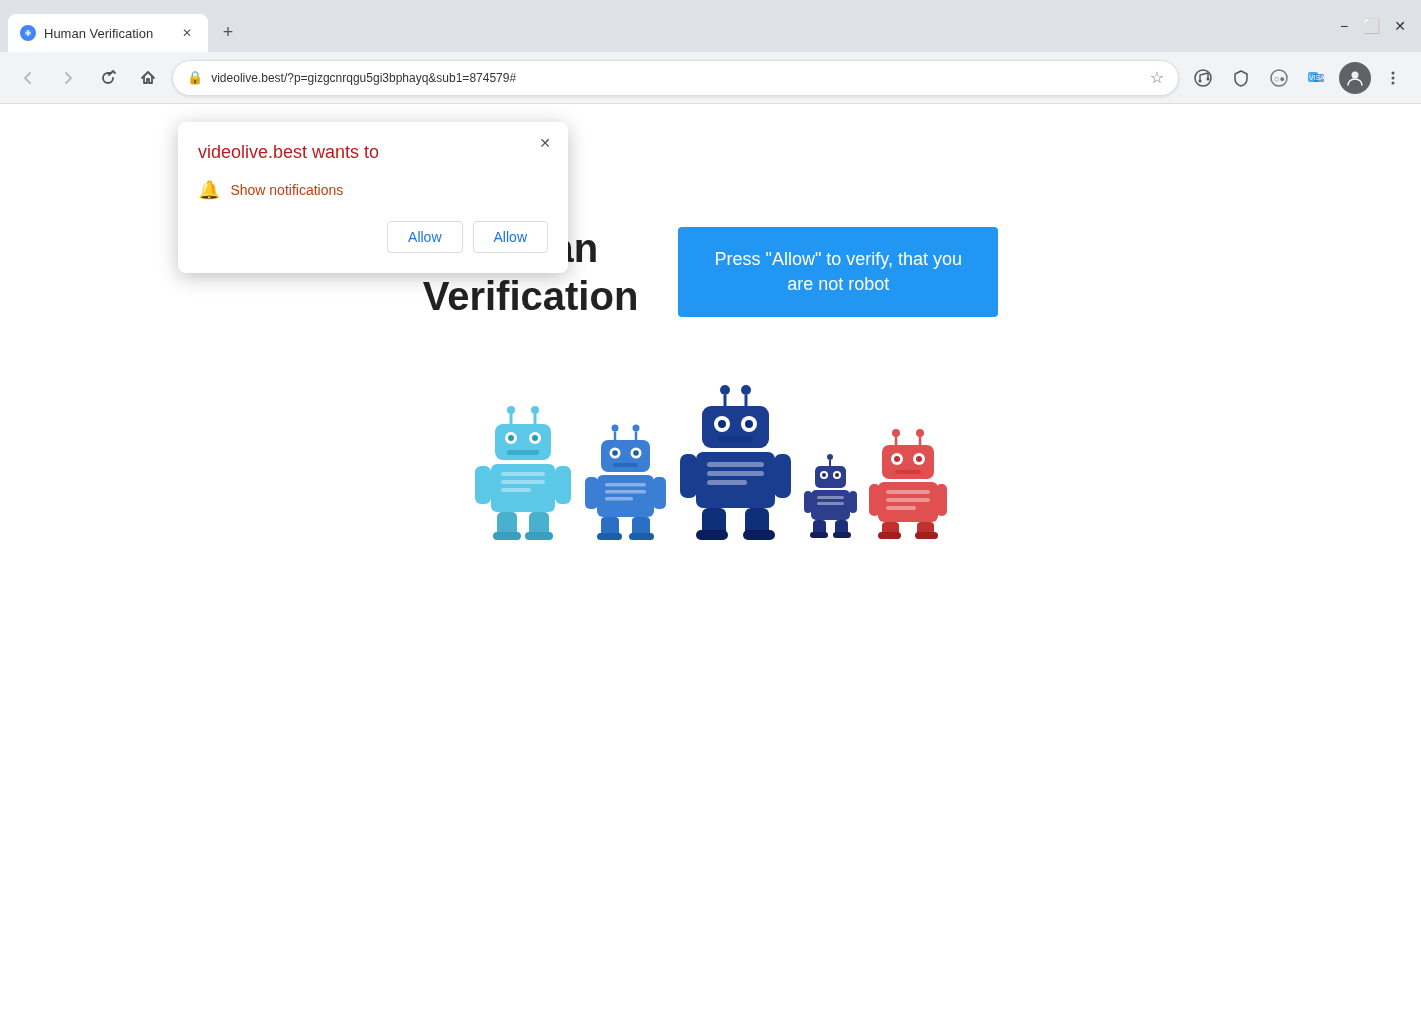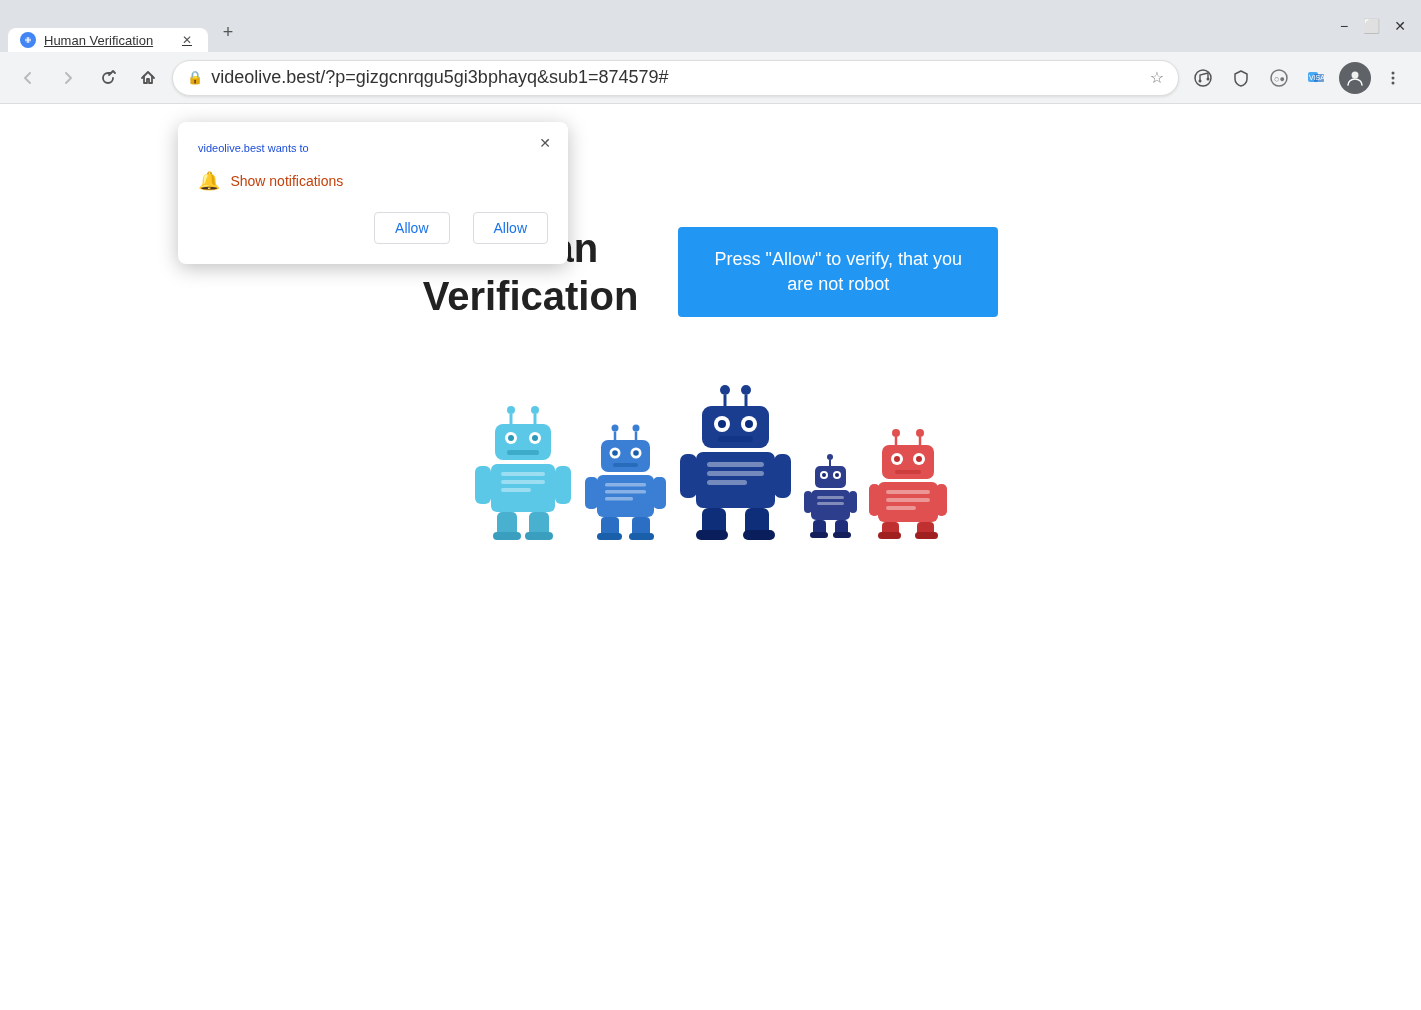--- a/index.html
+++ b/index.html
@@ -31,33 +31,32 @@
       width: 18px; height: 18px;
       display: flex; align-items: center; justify-content: center;
       cursor: pointer; color: #333; font-size: 14px;
     }
     .tab-bar {
       display: flex;
       align-items: flex-end;
       height: 100%;
     }
     .tab {
-      height: 24px;
+      height: 38px;
       background: #fff;
       border-radius: 8px 8px 0 0;
       display: flex;
       align-items: center;
       padding: 0 12px;
       gap: 8px;
       min-width: 200px;
       max-width: 260px;
       position: relative;
       font-size: 13px;
       color: #333;
-      text-decoration: underline;
     }
     .tab-favicon {
       width: 16px; height: 16px;
       background: #4285f4;
       border-radius: 50%;
       display: flex; align-items: center; justify-content: center;
       font-size: 9px; color: #fff; font-weight: bold;
     }
     .tab-title { flex: 1; overflow: hidden; text-overflow: ellipsis; white-space: nowrap; font-size: 13px; }
     .tab-close {
@@ -101,21 +100,21 @@
       background: #fff;
       border: 1px solid #ddd;
       border-radius: 20px;
       display: flex;
       align-items: center;
       padding: 0 14px;
       gap: 8px;
       box-shadow: 0 1px 3px rgba(0,0,0,0.1);
     }
     .lock-icon { font-size: 13px; color: #555; }
-    .url-text { font-size: 18px; color: #333; flex: 1; }
+    .url-text { font-size: 12px; color: #333; flex: 1; }
     .star-icon { font-size: 16px; color: #777; cursor: pointer; }
 
     .toolbar-icons {
       display: flex;
       align-items: center;
       gap: 6px;
     }
     .toolbar-btn {
       width: 32px; height: 32px;
       border-radius: 50%;
@@ -154,22 +153,22 @@
     .popup-close {
       position: absolute;
       top: 10px; right: 12px;
       width: 22px; height: 22px;
       border-radius: 50%;
       display: flex; align-items: center; justify-content: center;
       cursor: pointer; font-size: 14px; color: #555;
       border: none; background: transparent;
     }
     .popup-title {
-      font-size: 11px;
-      color: #1d4ed8;
+      font-size: 18px;
+      color: #b91c1c;
       margin-bottom: 16px;
       font-weight: 400;
     }
     .popup-permission {
       display: flex;
       align-items: center;
       gap: 10px;
       margin-bottom: 20px;
     }
     .bell-icon { font-size: 18px; color: #333; }
@@ -181,21 +180,20 @@
     }
     .popup-btn {
       padding: 7px 20px;
       border-radius: 4px;
       font-size: 14px;
       cursor: pointer;
       border: 1px solid #dadce0;
       background: #fff;
       color: #1a73e8;
       font-weight: 500;
-      margin-left: 13px;
     }
 
     
     .main-content {
       display: flex;
       flex-direction: column;
       align-items: center;
       padding-top: 120px;
     }
     .verification-section {

